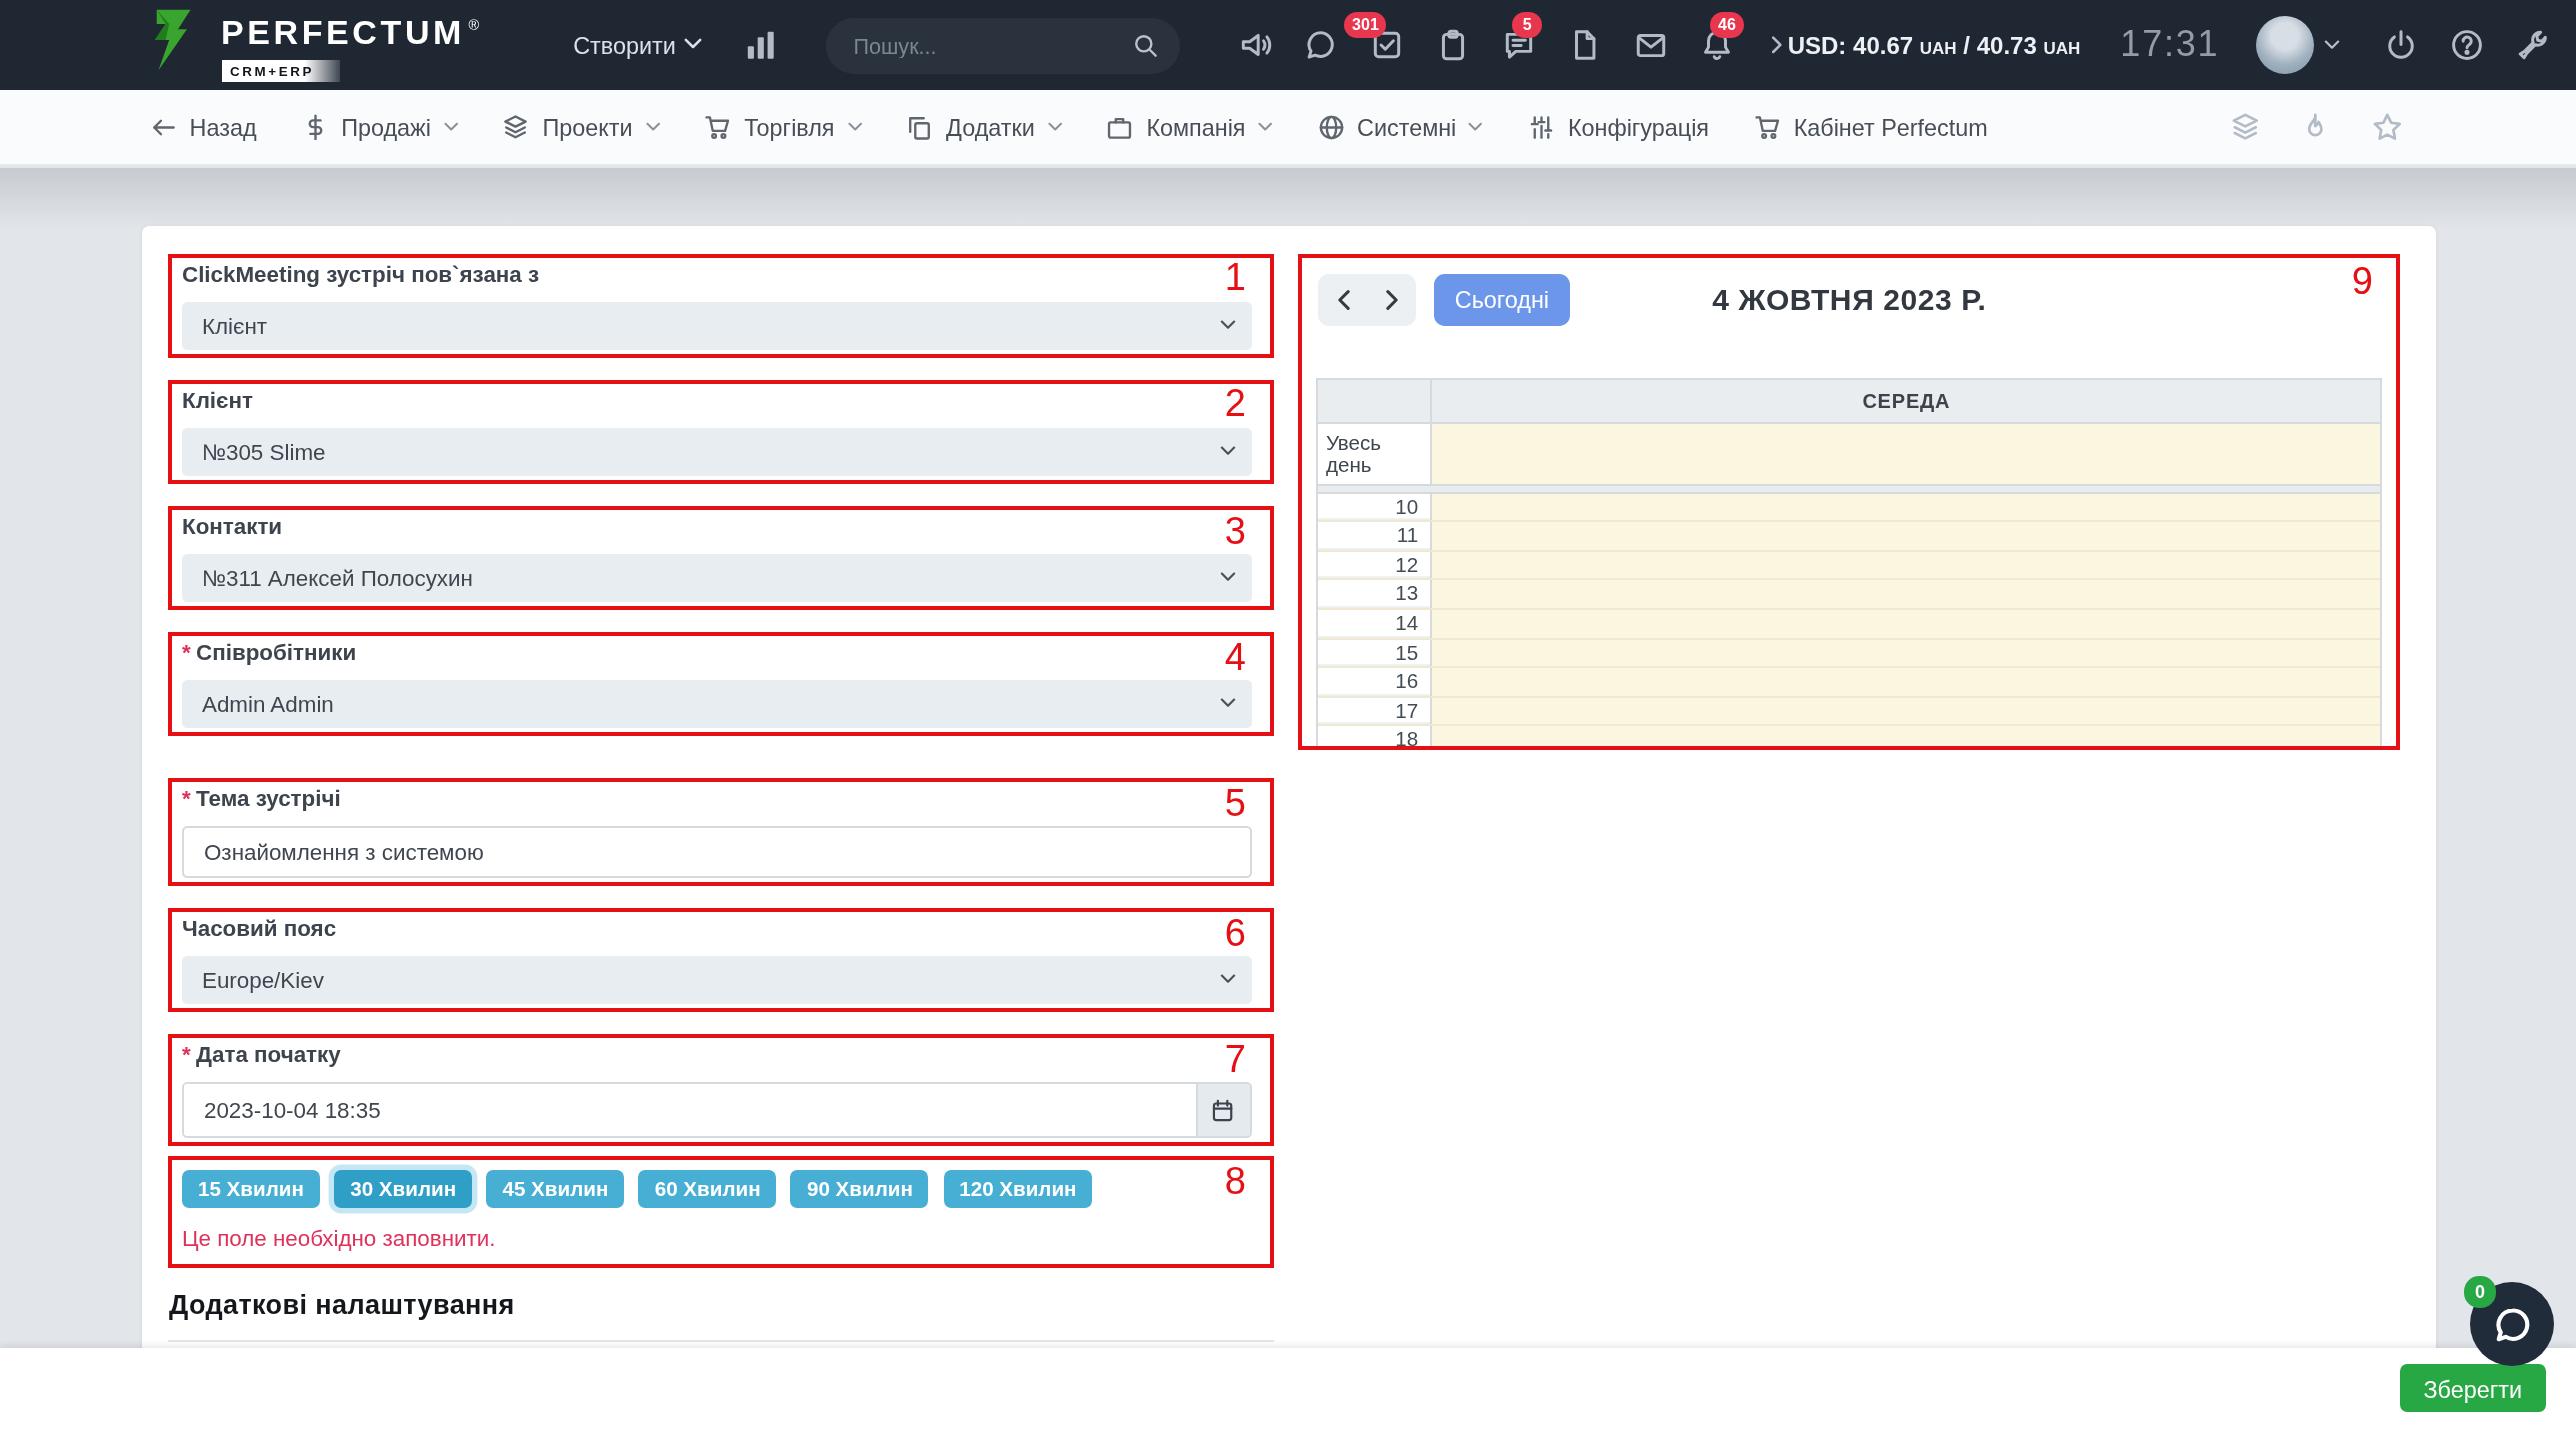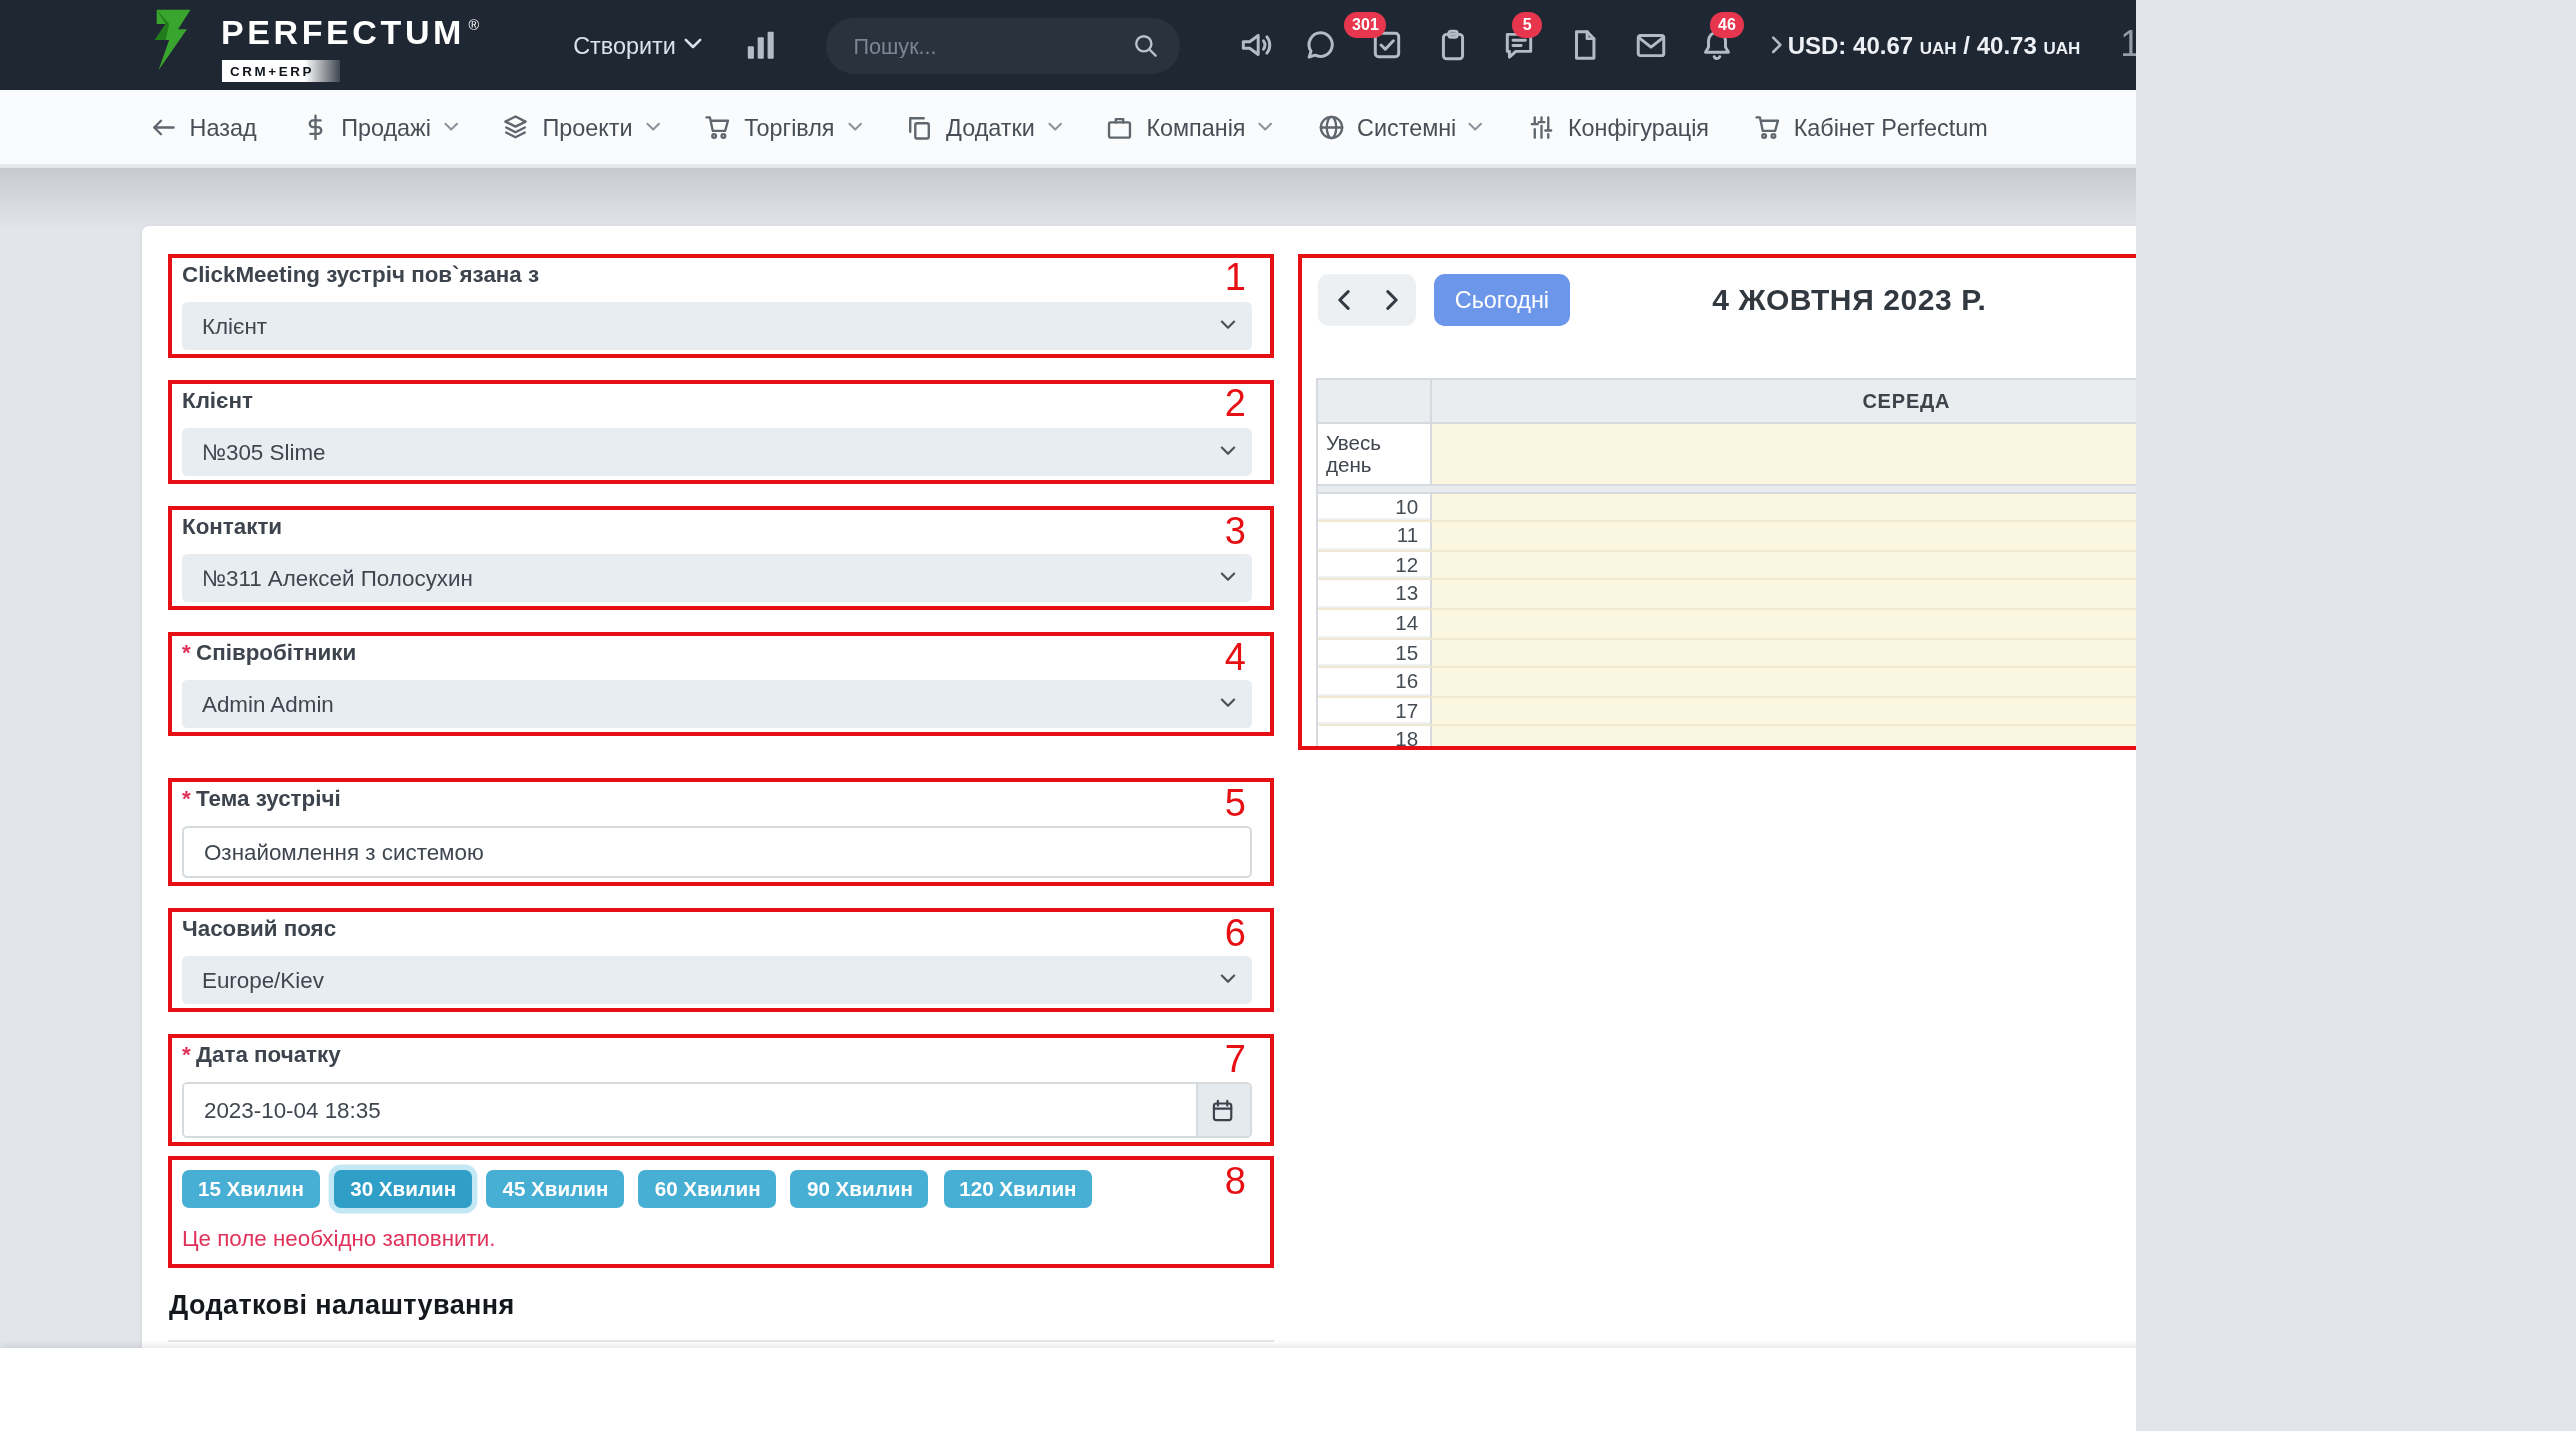--- a/index.html
+++ b/index.html
@@ -1,17 +1,17 @@
 <!DOCTYPE html>
 <html style="font-size:14.4px"><head>
 <meta charset="utf-8">
 <style>
   * { margin:0; padding:0; box-sizing:border-box; }
   html,body { width:2576px; height:1432px; overflow:hidden; background:#e2e5e9; }
-  .viewport { width:2136px; height:1432px; overflow:hidden; }
+  .viewport { width:2576px; height:1432px; overflow:hidden; }
   .page { position:relative; width:1288px; height:716px; background:#e2e5e9;
           font-family:"Liberation Sans", sans-serif; transform:scale(2); transform-origin:0 0; }
   .ic { fill:none; stroke:currentColor; stroke-width:1.4; stroke-linecap:round; stroke-linejoin:round; }
 
   
   .hdr { position:absolute; top:0; left:0; right:0; height:45px; background:#1f2733;
          display:flex; align-items:center; padding:0 63px 0 72px; color:#b9c1cb; }
   .logo { display:flex; align-items:flex-start; gap:8px; }
   .logo-text { position:relative; padding-top:4.5px; }
   .brand { color:#fff; font-size:17px; font-weight:700; letter-spacing:1.8px; line-height:15.3px; }

